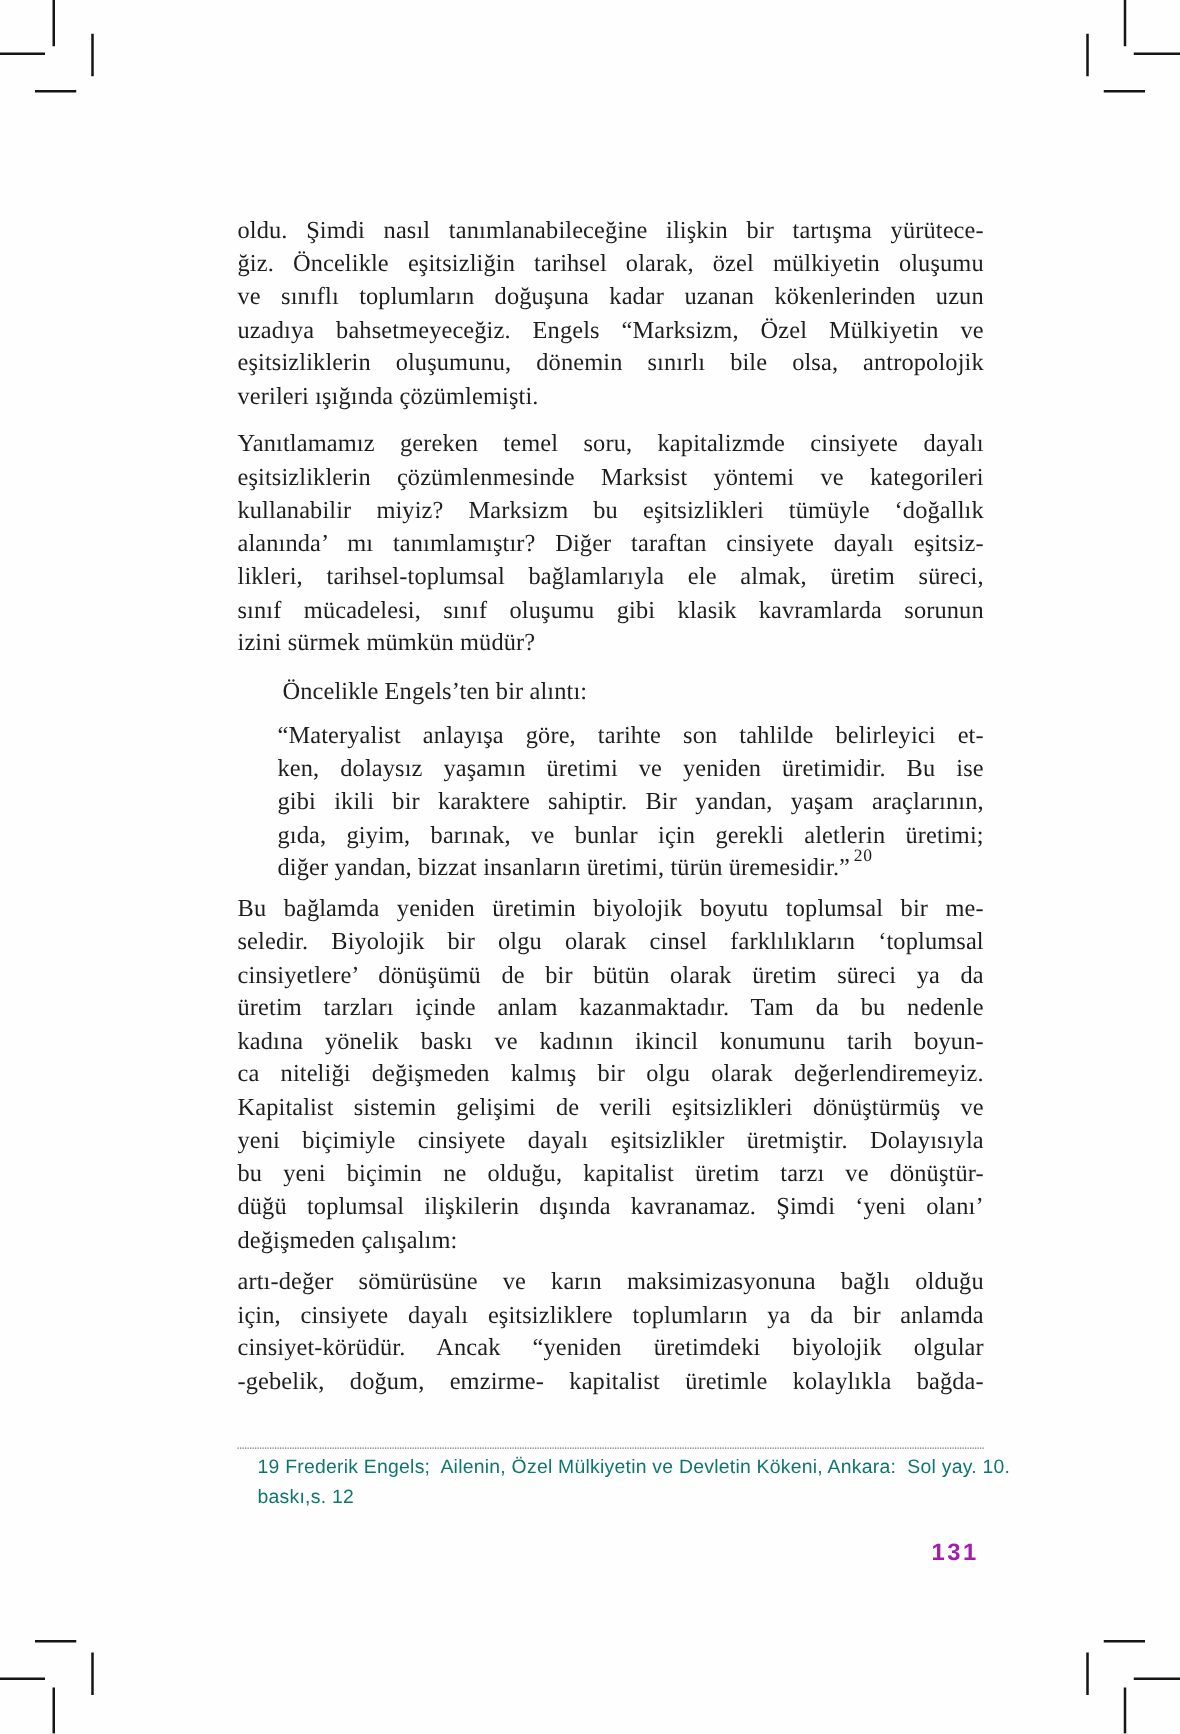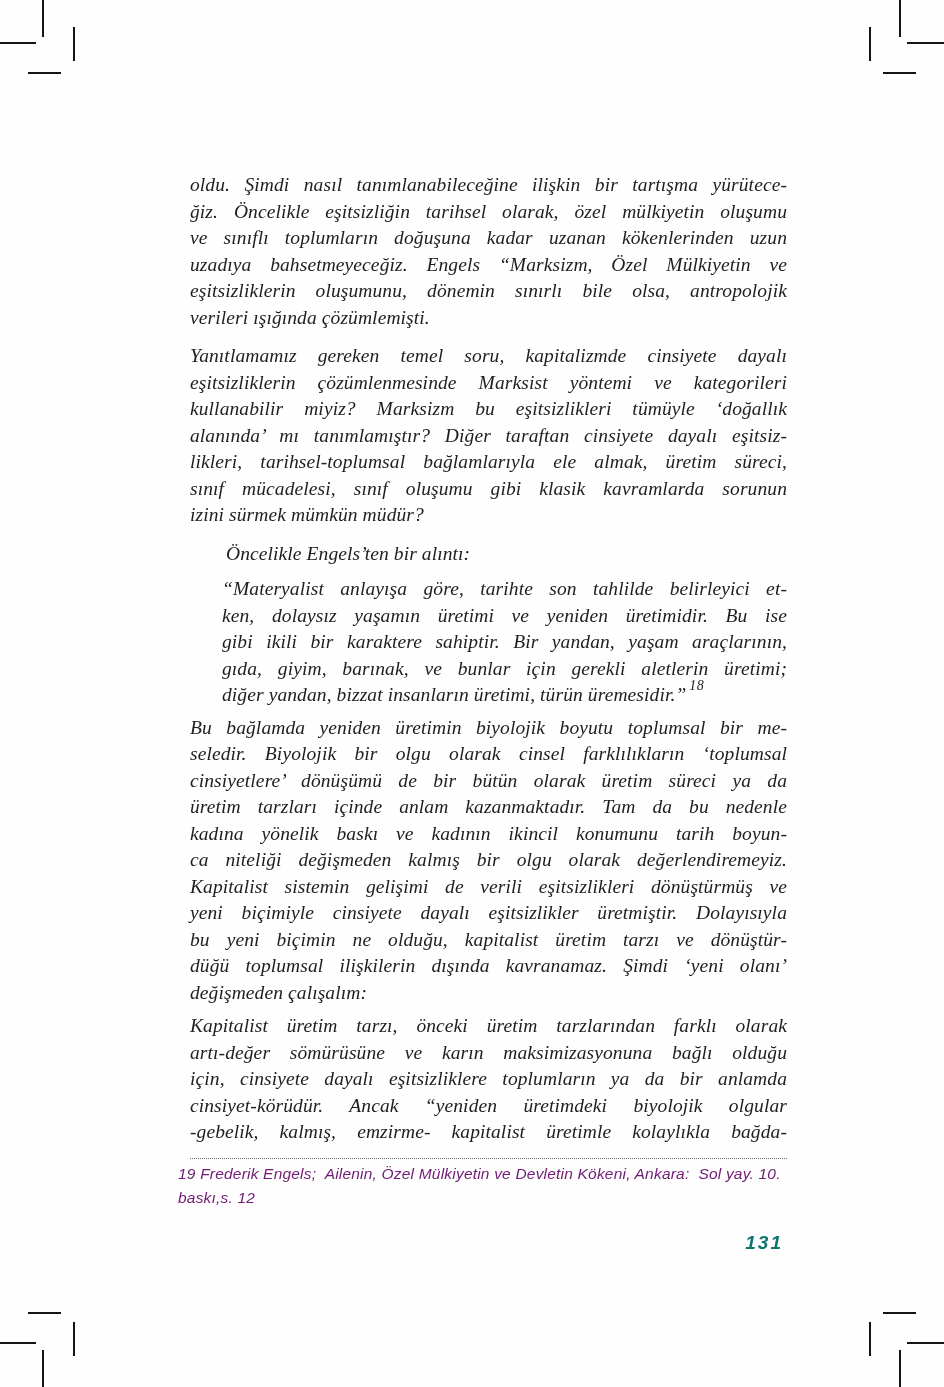--- a/index.html
+++ b/index.html
@@ -4,21 +4,20 @@
 <style>
   html, body { margin: 0; padding: 0; background: #ffffff; }
   .sheet {
     position: relative;
     width: 944px;
     height: 1387px;
     background: #fefefe;
     overflow: hidden;
     font-family: "Liberation Serif", serif;
     color: #1e1e1e;
-    font-style: italic;
   }
   
   .cm { position: absolute; background: #151515; }
   .cm-tl-vo { left: 42px;  top: 0;       width: 2px;  height: 37px; }
   .cm-tl-ho { left: 0;     top: 42px;    width: 36px; height: 2px;  }
   .cm-tl-vi { left: 73px;  top: 27px;    width: 2px;  height: 34px; }
   .cm-tl-hi { left: 28px;  top: 72px;    width: 33px; height: 2px;  }
   .cm-tr-vo { left: 899px; top: 0;       width: 2px;  height: 37px; }
   .cm-tr-ho { left: 907px; top: 42px;    width: 37px; height: 2px;  }
   .cm-tr-vi { left: 869px; top: 27px;    width: 2px;  height: 34px; }
@@ -62,42 +61,42 @@
   }
   .footnote-sep {
     position: absolute;
     left: 190px;
     top: 1158px;
     width: 597px;
     border-top: 1px dotted #6f6f6f;
   }
   .footnote {
     position: absolute;
-    left: 178px;
+    left: 206px;
     top: 1162px;
     width: 597px;
     font-family: "Liberation Sans", sans-serif;
-    color: #701a75;
+    color: #0f766e;
   }
   .footnote .line {
     font-size: 15.5px;
     line-height: 23.5px;
     letter-spacing: 0.2px;
   }
   .page-number {
     position: absolute;
     left: 190px;
     top: 1232px;
     width: 593px;
     text-align: right;
     font-family: "Liberation Sans", sans-serif;
     font-weight: bold;
     font-size: 19px;
     letter-spacing: 2px;
-    color: #0f766e;
+    color: #a21caf;
   }
 </style>
 </head>
 <body>
 
 <div class="sheet">
 
   <div class="cm cm-tl-vo"></div>
   <div class="cm cm-tl-ho"></div>
   <div class="cm cm-tl-vi"></div>
@@ -135,41 +134,40 @@
           <div class="line end">izini sürmek mümkün müdür?</div>
         </div>
         <div class="block paragraph p3">
           <div class="line end">Öncelikle Engels’ten bir alıntı:</div>
         </div>
         <div class="block blockquote quote">
           <div class="line">“Materyalist anlayışa göre, tarihte son tahlilde belirleyici et-</div>
           <div class="line">ken, dolaysız yaşamın üretimi ve yeniden üretimidir. Bu ise</div>
           <div class="line">gibi ikili bir karaktere sahiptir. Bir yandan, yaşam araçlarının,</div>
           <div class="line">gıda, giyim, barınak, ve bunlar için gerekli aletlerin üretimi;</div>
-          <div class="line end">diğer yandan, bizzat insanların üretimi, türün üremesidir.”<sup class="fn-ref">18</sup></div>
+          <div class="line end">diğer yandan, bizzat insanların üretimi, türün üremesidir.”<sup class="fn-ref">20</sup></div>
         </div>
         <div class="block paragraph p4">
           <div class="line">Bu bağlamda yeniden üretimin biyolojik boyutu toplumsal bir me-</div>
           <div class="line">seledir. Biyolojik bir olgu olarak cinsel farklılıkların ‘toplumsal</div>
           <div class="line">cinsiyetlere’ dönüşümü de bir bütün olarak üretim süreci ya da</div>
           <div class="line">üretim tarzları içinde anlam kazanmaktadır. Tam da bu nedenle</div>
           <div class="line">kadına yönelik baskı ve kadının ikincil konumunu tarih boyun-</div>
           <div class="line">ca niteliği değişmeden kalmış bir olgu olarak değerlendiremeyiz.</div>
           <div class="line">Kapitalist sistemin gelişimi de verili eşitsizlikleri dönüştürmüş ve</div>
           <div class="line">yeni biçimiyle cinsiyete dayalı eşitsizlikler üretmiştir. Dolayısıyla</div>
           <div class="line">bu yeni biçimin ne olduğu, kapitalist üretim tarzı ve dönüştür-</div>
           <div class="line">düğü toplumsal ilişkilerin dışında kavranamaz. Şimdi ‘yeni olanı’</div>
           <div class="line end">değişmeden çalışalım:</div>
         </div>
         <div class="block paragraph p5">
-          <div class="line">Kapitalist üretim tarzı, önceki üretim tarzlarından farklı olarak</div>
           <div class="line">artı-değer sömürüsüne ve karın maksimizasyonuna bağlı olduğu</div>
           <div class="line">için, cinsiyete dayalı eşitsizliklere toplumların ya da bir anlamda</div>
           <div class="line">cinsiyet-körüdür. Ancak “yeniden üretimdeki biyolojik olgular</div>
-          <div class="line">-gebelik, kalmış, emzirme- kapitalist üretimle kolaylıkla bağda-</div>
+          <div class="line">-gebelik, doğum, emzirme- kapitalist üretimle kolaylıkla bağda-</div>
         </div>
       </div>
   </main>
 
   <div class="footnote-sep"></div>
   <div class="footnote" id="footnote">
       <div class="line">19 Frederik Engels;&nbsp; Ailenin, Özel Mülkiyetin ve Devletin Kökeni, Ankara:&nbsp; Sol yay. 10.</div>
       <div class="line end">baskı,s. 12</div>
     </div>
 

